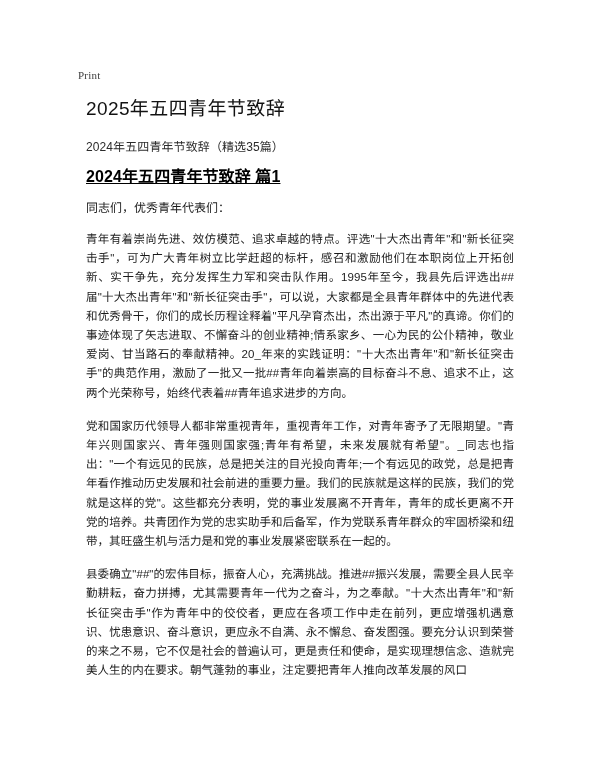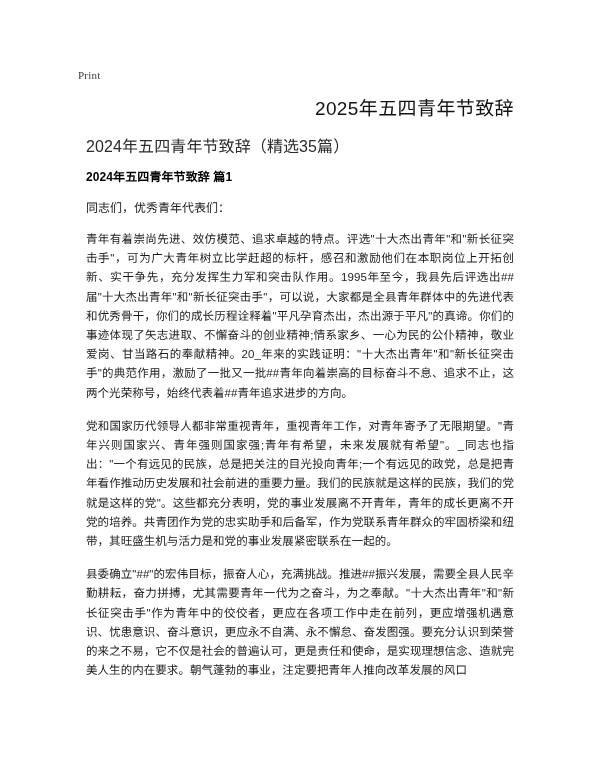--- a/index.html
+++ b/index.html
@@ -50,41 +50,42 @@
     left: 86px;
     top: 96px;
     width: 428px;
   }
 
   .doc-title {
     font-family: "Liberation Sans", "DejaVu Sans", sans-serif;
     font-size: 19px;
     line-height: 26px;
     font-weight: 400;
-    text-align: right;
+    text-align: left;
     color: #121212;
     margin: 0 0 16px 0;
     letter-spacing: 0.4px;
   }
 
   .doc-subtitle {
-    font-size: 16px;
+    font-size: 12px;
     line-height: 18px;
     color: #2b2b2b;
     margin: 0 0 12px 0;
     letter-spacing: 0.1px;
   }
 
   .doc-section-heading {
-    font-size: 12px;
+    font-size: 16px;
     line-height: 18px;
     font-weight: 700;
     color: #000000;
     margin: 0 0 13px 0;
     letter-spacing: 0.1px;
+    text-decoration: underline;
   }
 
   .doc-salutation {
     font-size: 12px;
     line-height: 18px;
     color: #1b1b1b;
     margin: 0 0 13px 0;
   }
 
   .doc-para {

